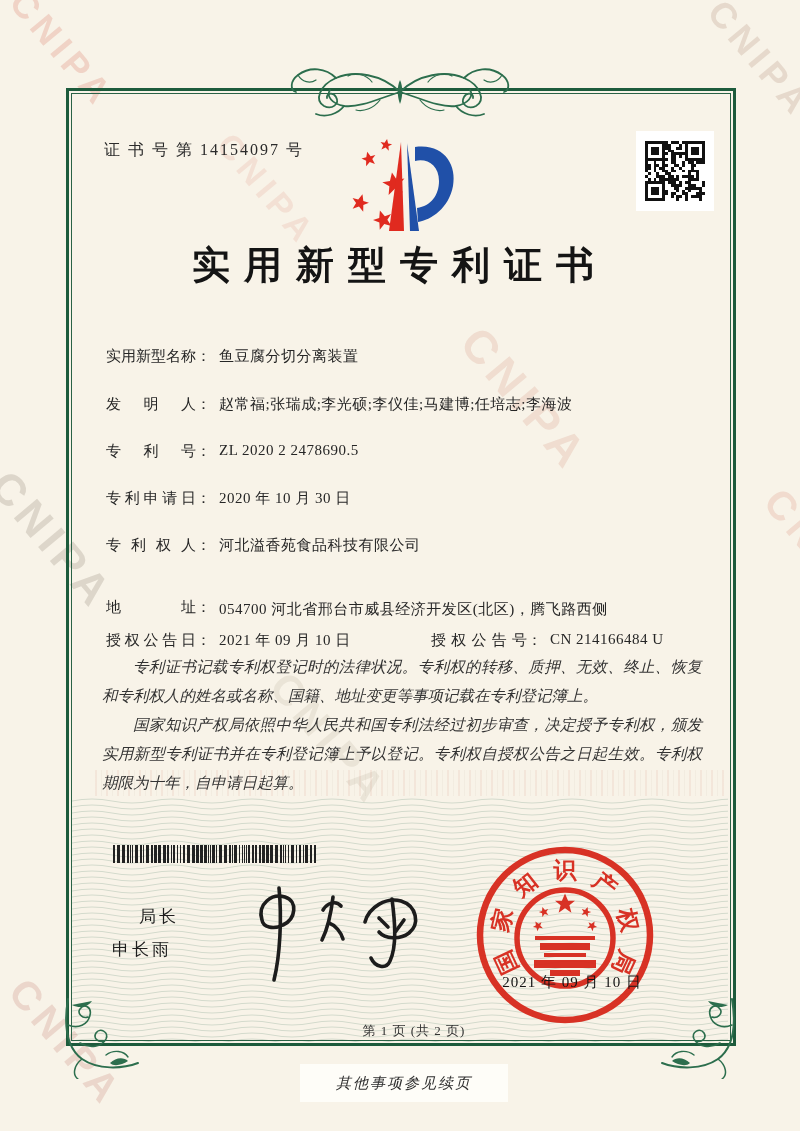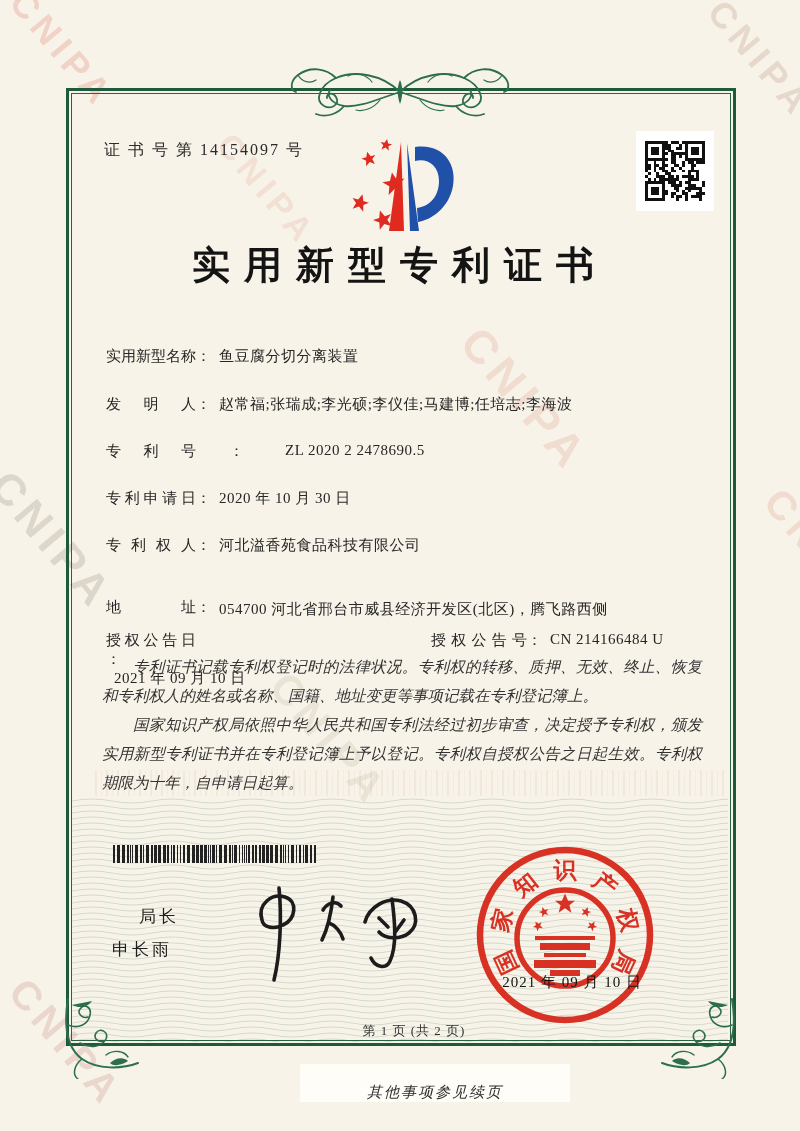--- a/index.html
+++ b/index.html
@@ -56,22 +56,22 @@
   .barcode{position:absolute;left:113px;top:845px;z-index:4;}
   .official{position:absolute;left:112px;z-index:4;font-size:17px;letter-spacing:3px;color:#1e1e1e;}
   .sig{position:absolute;left:228px;top:880px;z-index:5;}
   .seal{position:absolute;left:472px;top:842px;z-index:5;opacity:.95;}
   .seal-date{
     position:absolute;left:492px;top:973px;width:160px;z-index:6;
     text-align:center;font-size:15px;letter-spacing:1px;color:#141414;white-space:nowrap;
   }
   .page-info{position:absolute;left:0;right:0;top:1022px;z-index:4;text-align:center;font-size:13px;letter-spacing:1px;color:#333;margin-left:28px;}
   .cont-strip{
-    position:absolute;left:300px;top:1064px;width:270px;height:38px;z-index:4;
-    background:#fefdf8;display:flex;align-items:flex-end;justify-content:center;
+    position:absolute;left:300px;top:1064px;width:208px;height:38px;z-index:4;
+    background:#fefdf8;display:flex;align-items:center;justify-content:center;
   }
   .cont-note{font-size:15px;font-style:italic;letter-spacing:2px;color:#2e2e2e;}
   .ornament{position:absolute;z-index:3;pointer-events:none;}
 </style>
 </head>
 <body>
 
 <svg class="waveband" width="656" height="244">
   <defs>
     <pattern id="waves" width="80" height="6" patternUnits="userSpaceOnUse">
@@ -317,41 +317,41 @@
 <div class="frow" style="top:336px;">
   <span class="flabel">实用新型名称</span>
     <span class="fcolon">：</span>
   <span class="fvalue">鱼豆腐分切分离装置</span>
 </div>
 <div class="frow" style="top:384px;">
   <span class="flabel">发明人</span>
     <span class="fcolon">：</span>
   <span class="fvalue">赵常福;张瑞成;李光硕;李仪佳;马建博;任培志;李海波</span>
 </div>
-<div class="frow" style="top:431px;gap:33px;">
+<div class="frow" style="top:431px;">
   <span class="flabel">专利号</span>
     <span class="fcolon">：</span>
   <span class="fvalue">ZL 2020 2 2478690.5</span>
 </div>
 <div class="frow" style="top:478px;">
   <span class="flabel">专利申请日</span>
     <span class="fcolon">：</span>
   <span class="fvalue">2020 年 10 月 30 日</span>
 </div>
 <div class="frow" style="top:525px;">
   <span class="flabel">专利权人</span>
     <span class="fcolon">：</span>
   <span class="fvalue">河北溢香苑食品科技有限公司</span>
 </div>
 <div class="frow" style="top:587px;">
   <span class="flabel">地址</span>
     <span class="fcolon">：</span>
   <span class="fvalue wrap">054700 河北省邢台市威县经济开发区(北区)，腾飞路西侧</span>
 </div>
-<div class="frow" style="top:620px;width:600px;flex-direction:column;">
+<div class="frow" style="top:620px;width:600px;">
   <span class="flabel">授权公告日</span>
     <span class="fcolon">：</span>
   <span class="fvalue">2021 年 09 月 10 日</span>
   <span class="grant-no-pair">
     <span class="flabel">授权公告号</span>
       <span class="fcolon">：</span>
     <span class="fvalue">CN 214166484 U</span>
   </span>
 </div>
 

